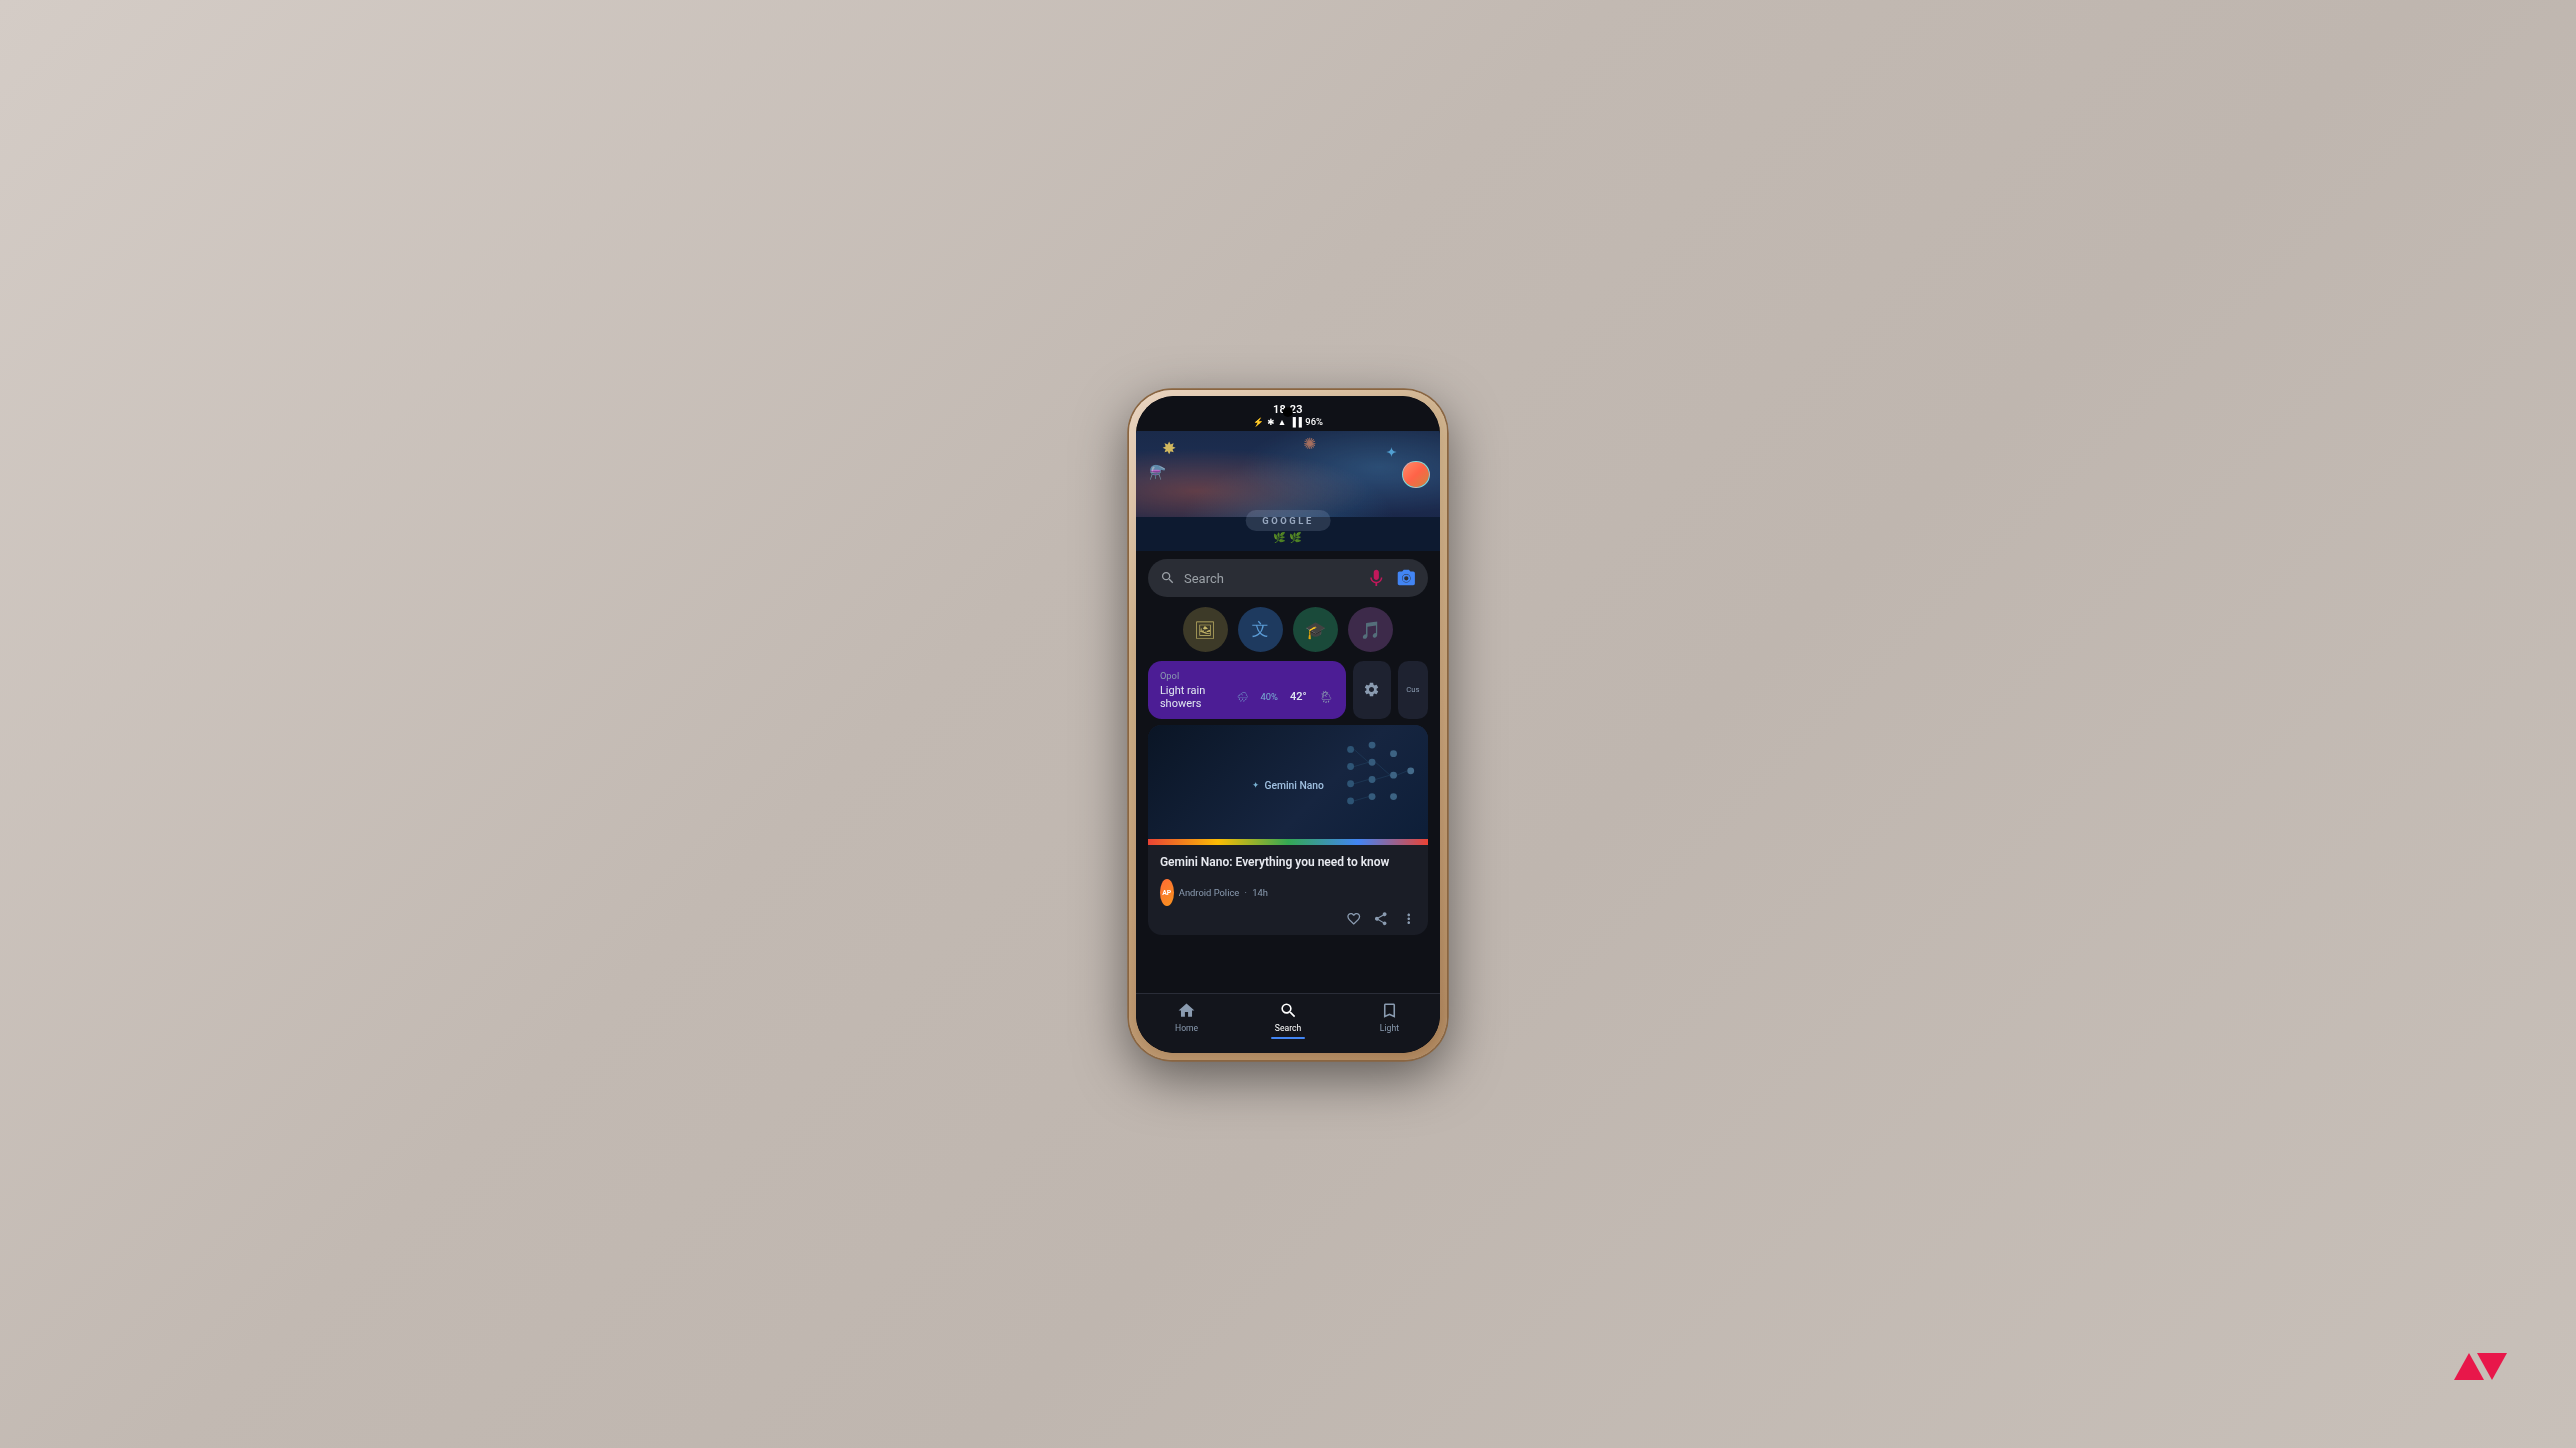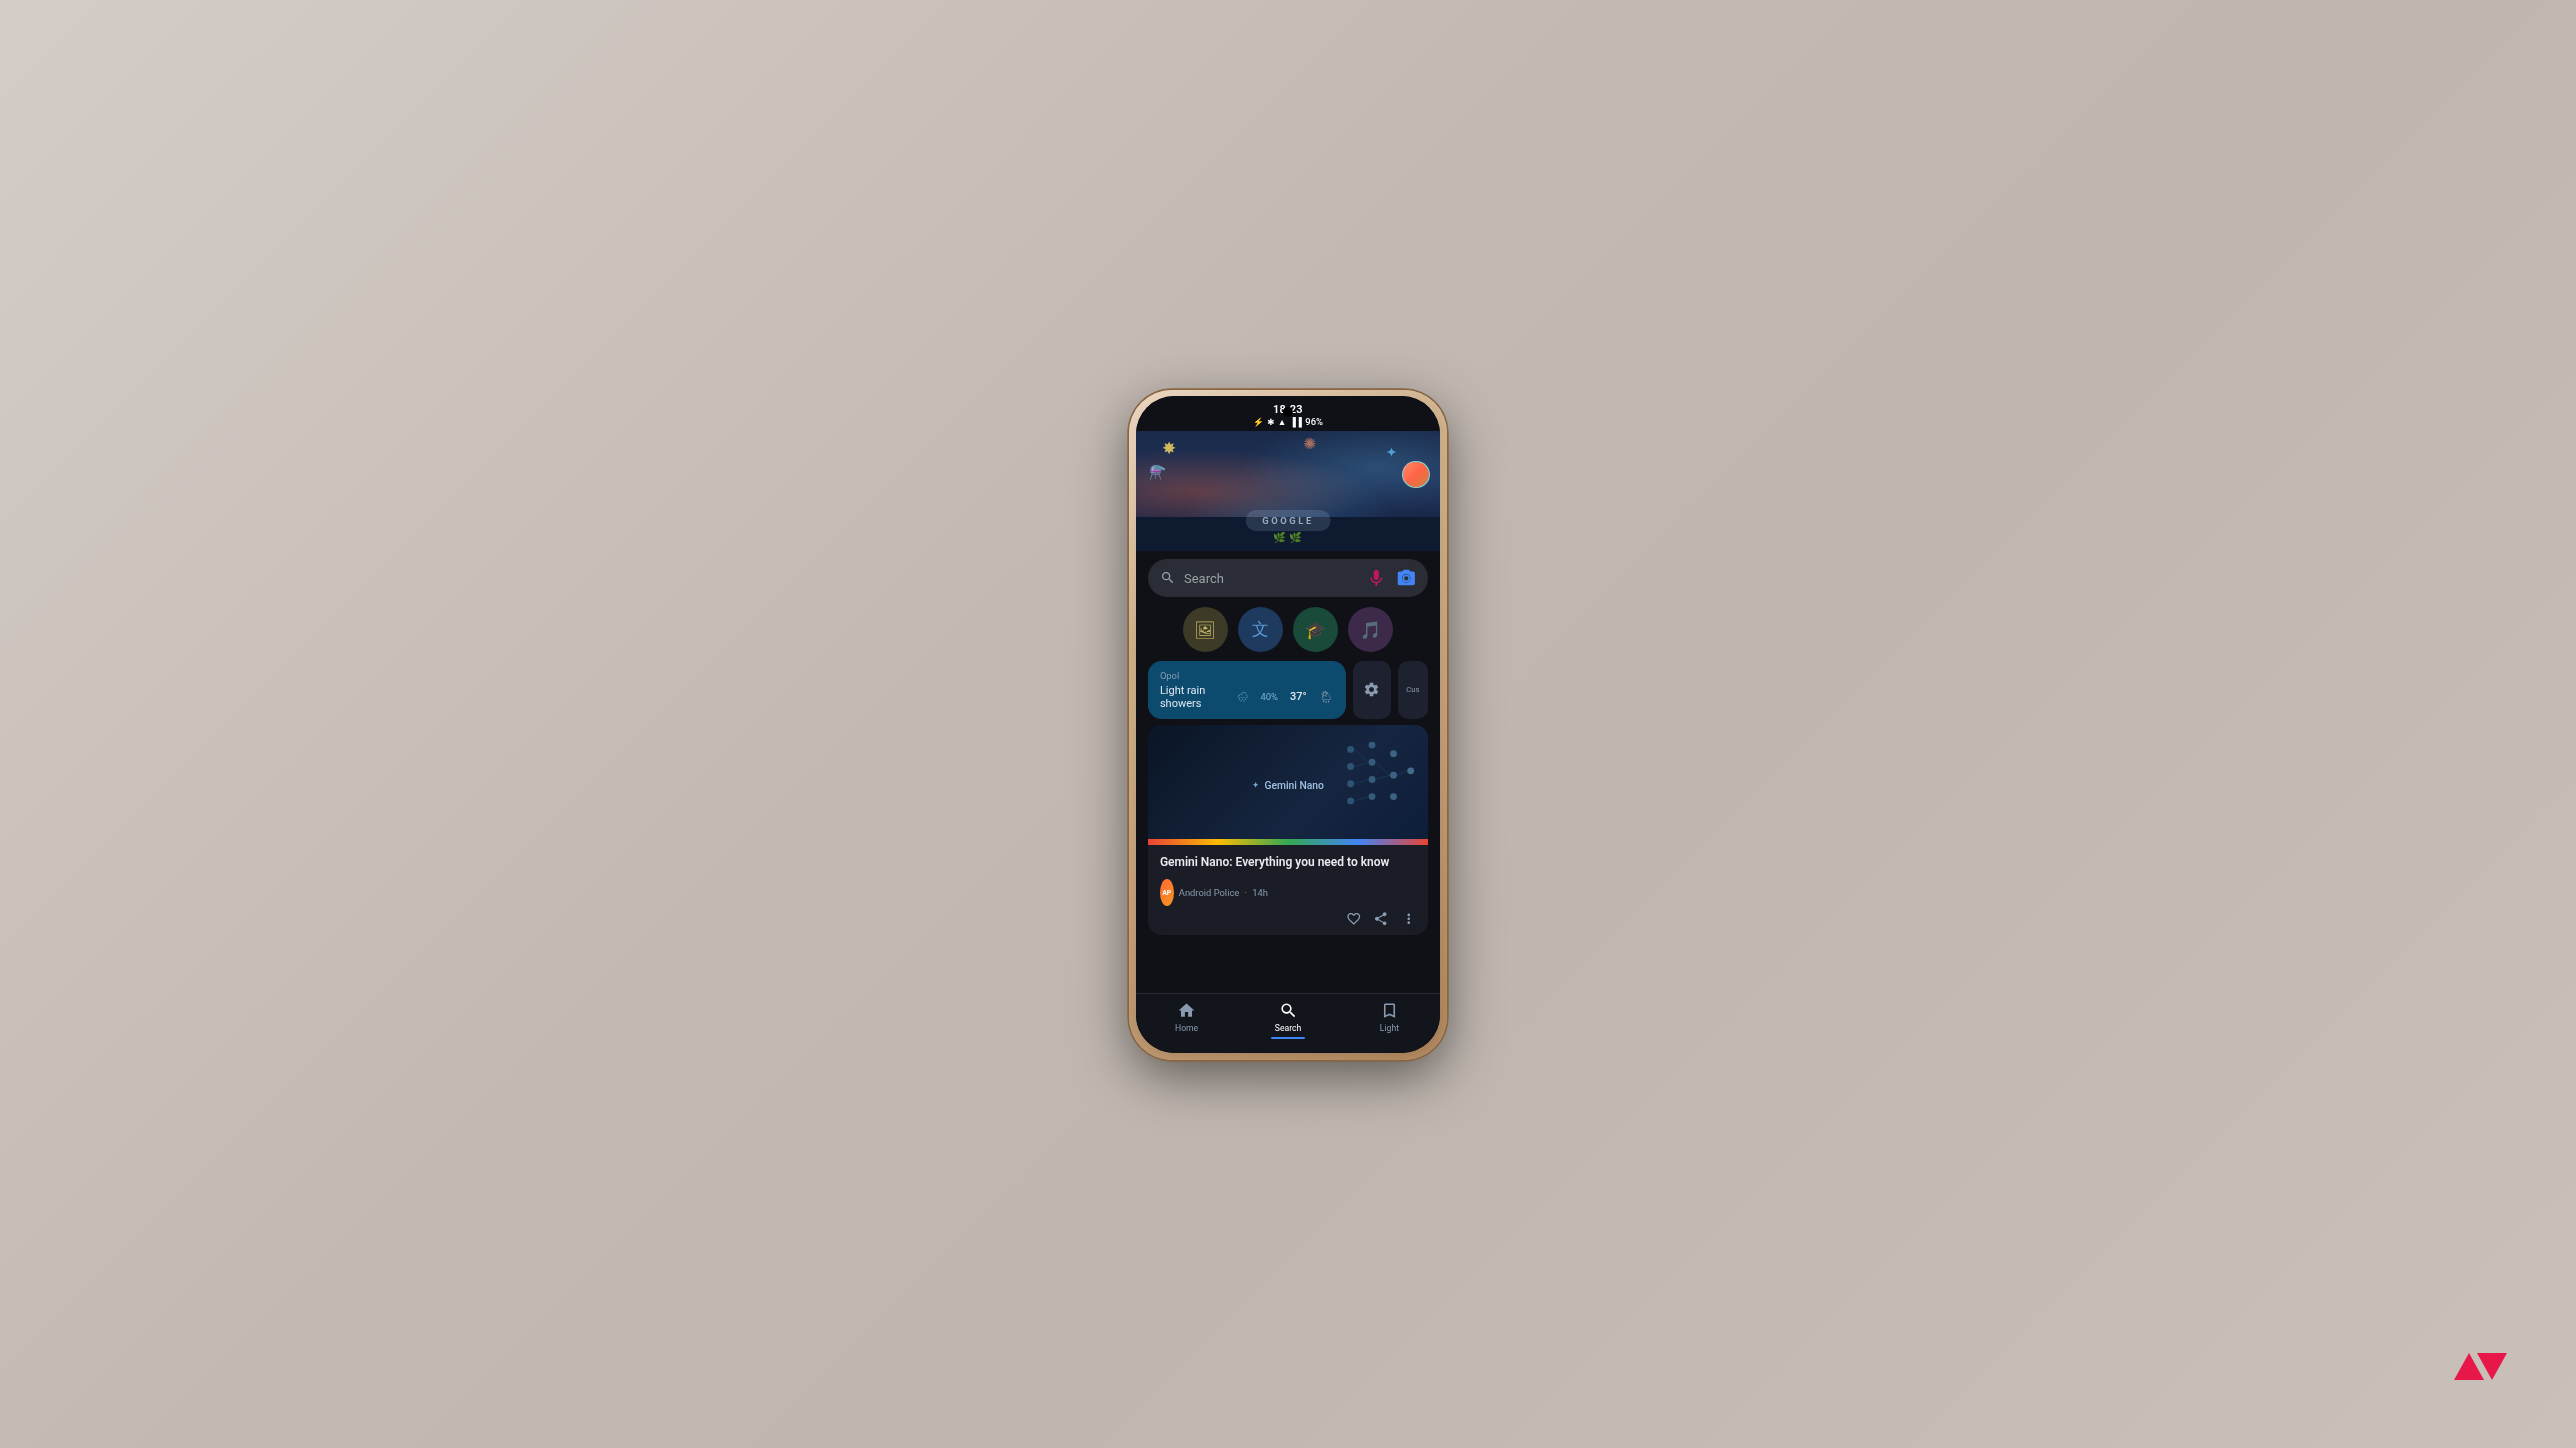--- a/index.html
+++ b/index.html
@@ -249,21 +249,21 @@
     .weather-row {
       display: flex;
       gap: 6.9px;
       padding: 0 12px 6.9px;
       align-items: stretch;
       flex-shrink: 0;
     }
 
     .weather-widget {
       flex: 1;
-      background: #0c4a6e;
+      background: #4c1d95;
       border-radius: 13.7px;
       padding: 8.6px 12px;
     }
 
     .weather-location {
       color: #8a9bb0;
       font-size: 9.4px;
       margin-bottom: 3.4px;
     }
 
@@ -596,21 +596,21 @@
           </div>
         </div>
 
         <div class="weather-row">
           <div class="weather-widget">
             <div class="weather-location">Opol</div>
             <div class="weather-condition">
               <span>Light rain showers</span>
               <span class="weather-rain-icon">🌧</span>
               <span class="weather-percent">40%</span>
-              <span class="weather-temp">37°</span>
+              <span class="weather-temp">42°</span>
               <span class="weather-cloud-icon">🌦</span>
             </div>
           </div>
           <div class="settings-btn">
             <svg width="17" height="17" viewBox="0 0 24 24" fill="#8a9bb0">
               <path d="M19.14 12.94c.04-.3.06-.61.06-.94 0-.32-.02-.64-.07-.94l2.03-1.58c.18-.14.23-.41.12-.61l-1.92-3.32c-.12-.22-.37-.29-.59-.22l-2.39.96c-.5-.38-1.03-.7-1.62-.94l-.36-2.54c-.04-.24-.24-.41-.48-.41h-3.84c-.24 0-.43.17-.47.41l-.36 2.54c-.59.24-1.13.57-1.62.94l-2.39-.96c-.22-.08-.47 0-.59.22L2.74 8.87c-.12.21-.08.47.12.61l2.03 1.58c-.05.3-.09.63-.09.94s.02.64.07.94l-2.03 1.58c-.18.14-.23.41-.12.61l1.92 3.32c.12.22.37.29.59.22l2.39-.96c.5.38 1.03.7 1.62.94l.36 2.54c.05.24.24.41.48.41h3.84c.24 0 .44-.17.47-.41l.36-2.54c.59-.24 1.13-.56 1.62-.94l2.39.96c.22.08.47 0 .59-.22l1.92-3.32c.12-.22.07-.47-.12-.61l-2.01-1.58zM12 15.6c-1.98 0-3.6-1.62-3.6-3.6s1.62-3.6 3.6-3.6 3.6 1.62 3.6 3.6-1.62 3.6-3.6 3.6z"></path>
             </svg>
           </div>
           <div class="cust-btn">
             <span>Cus</span>

